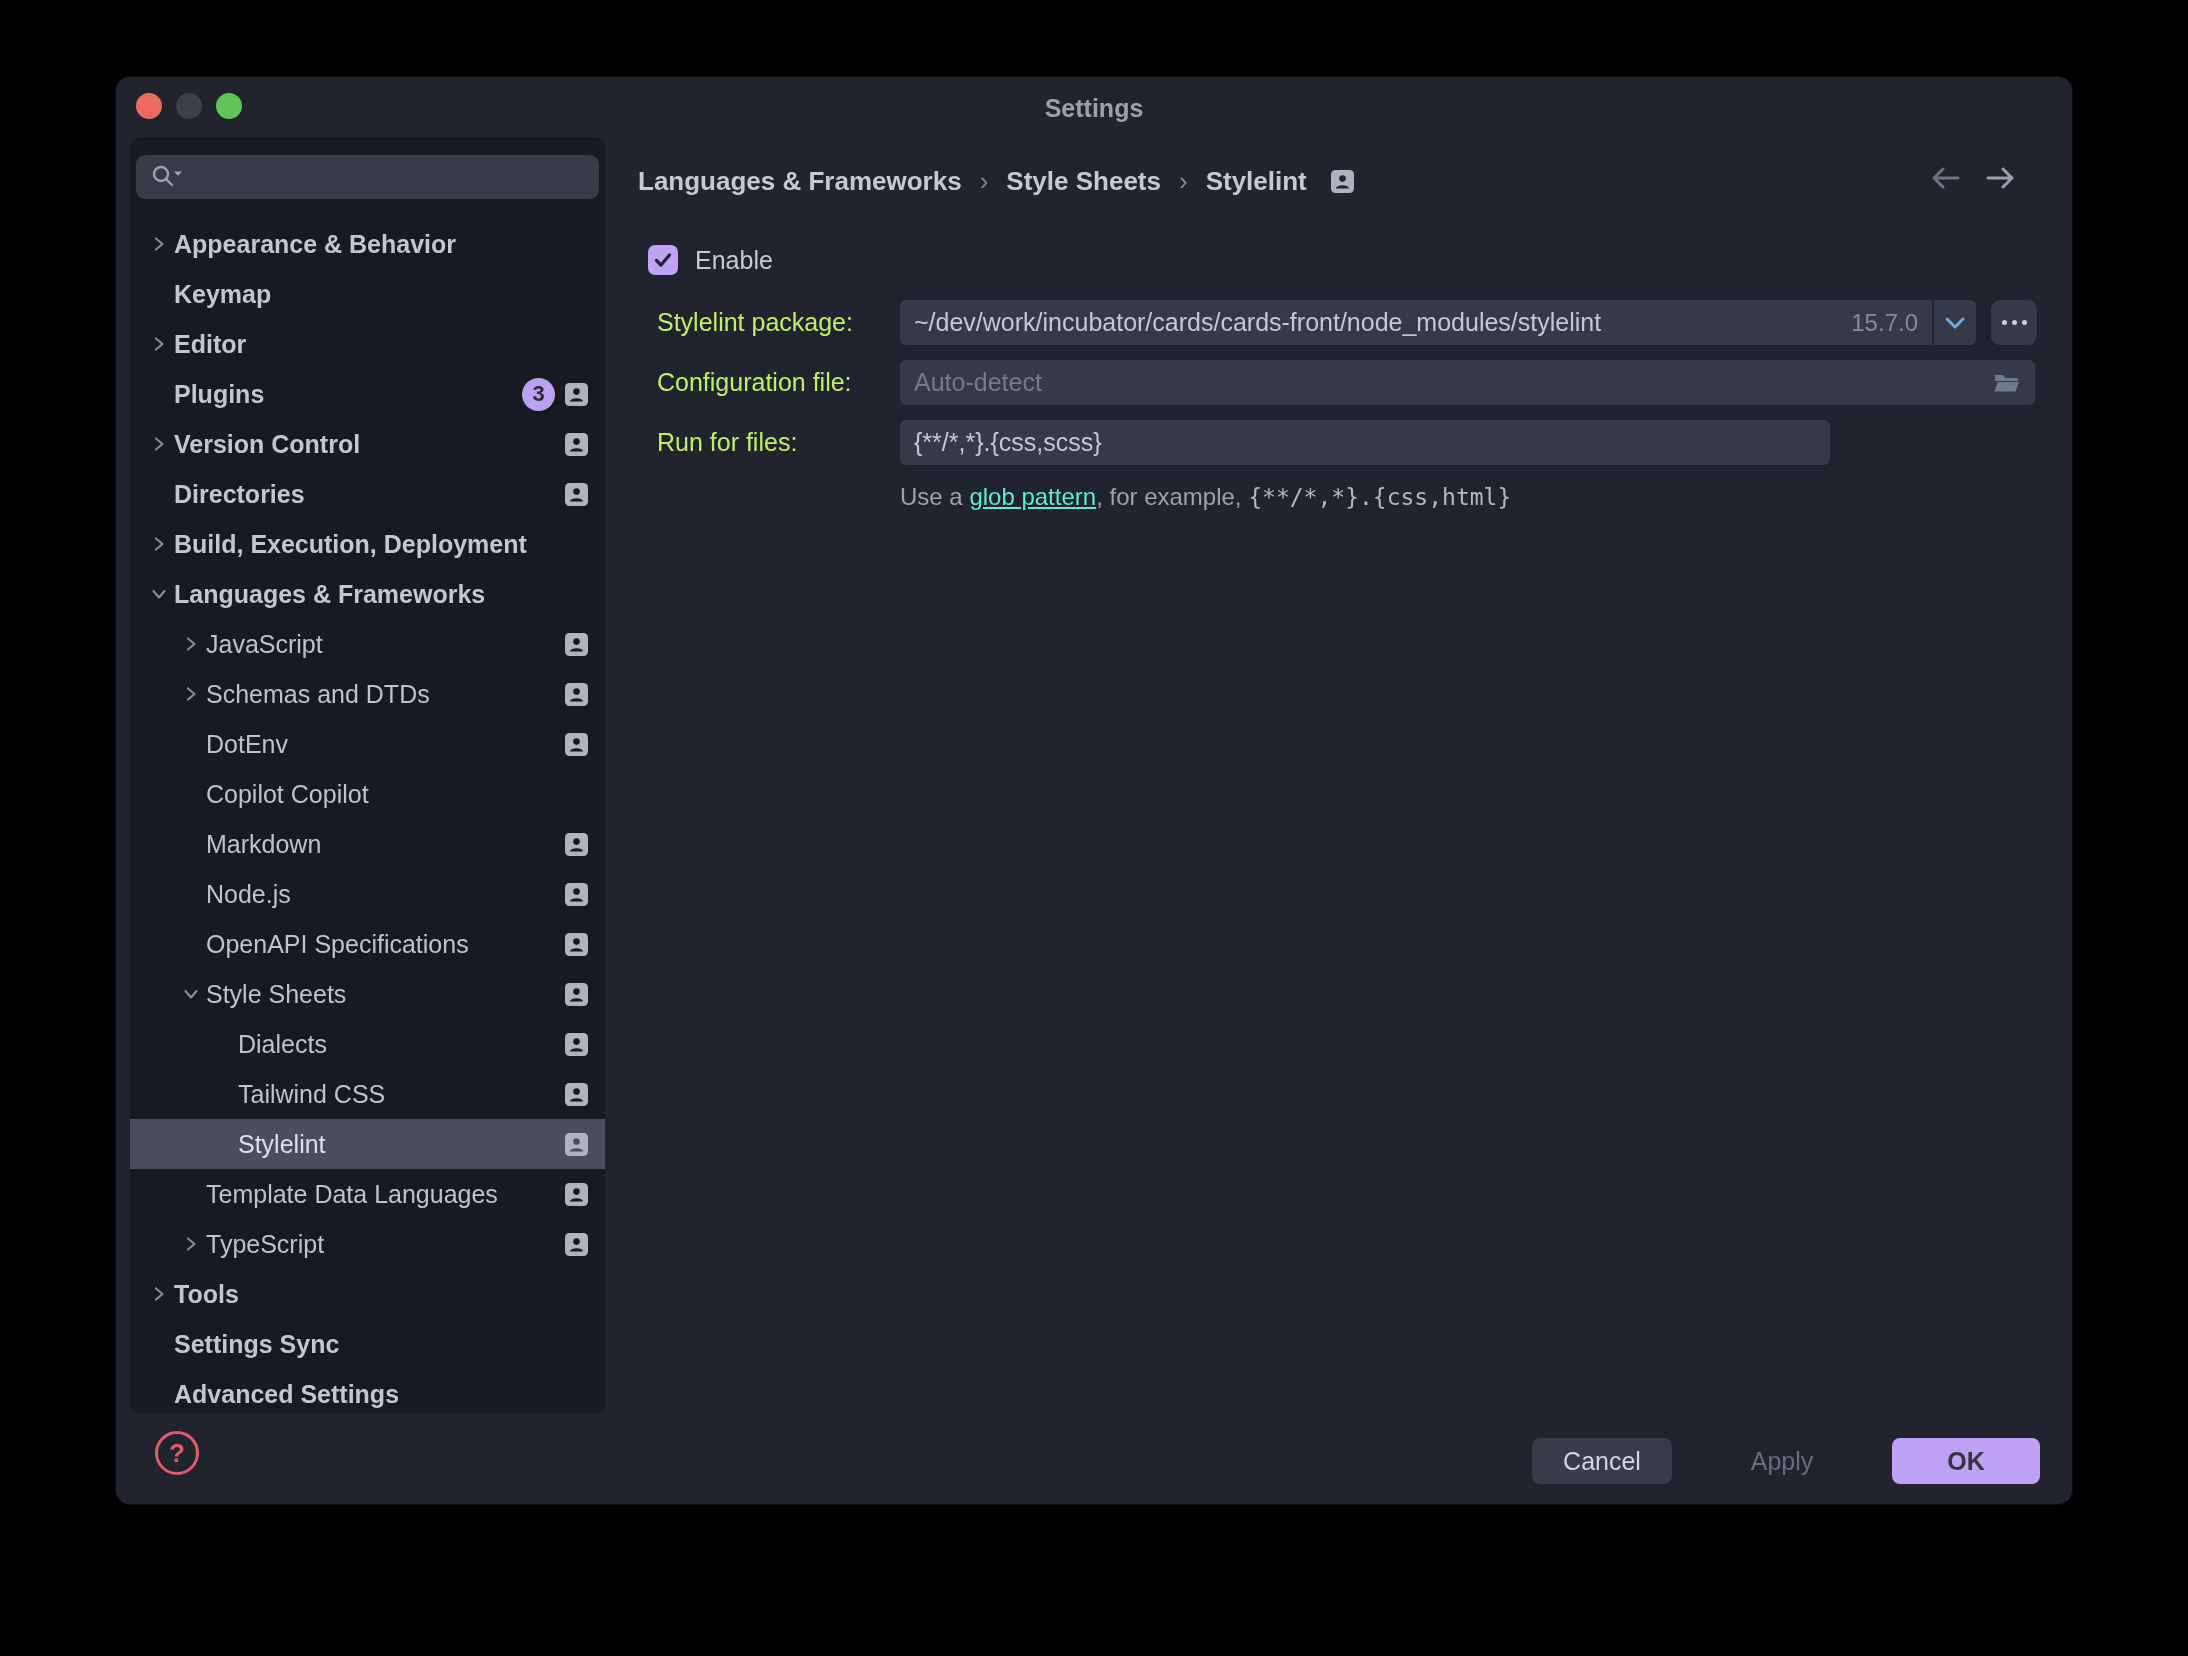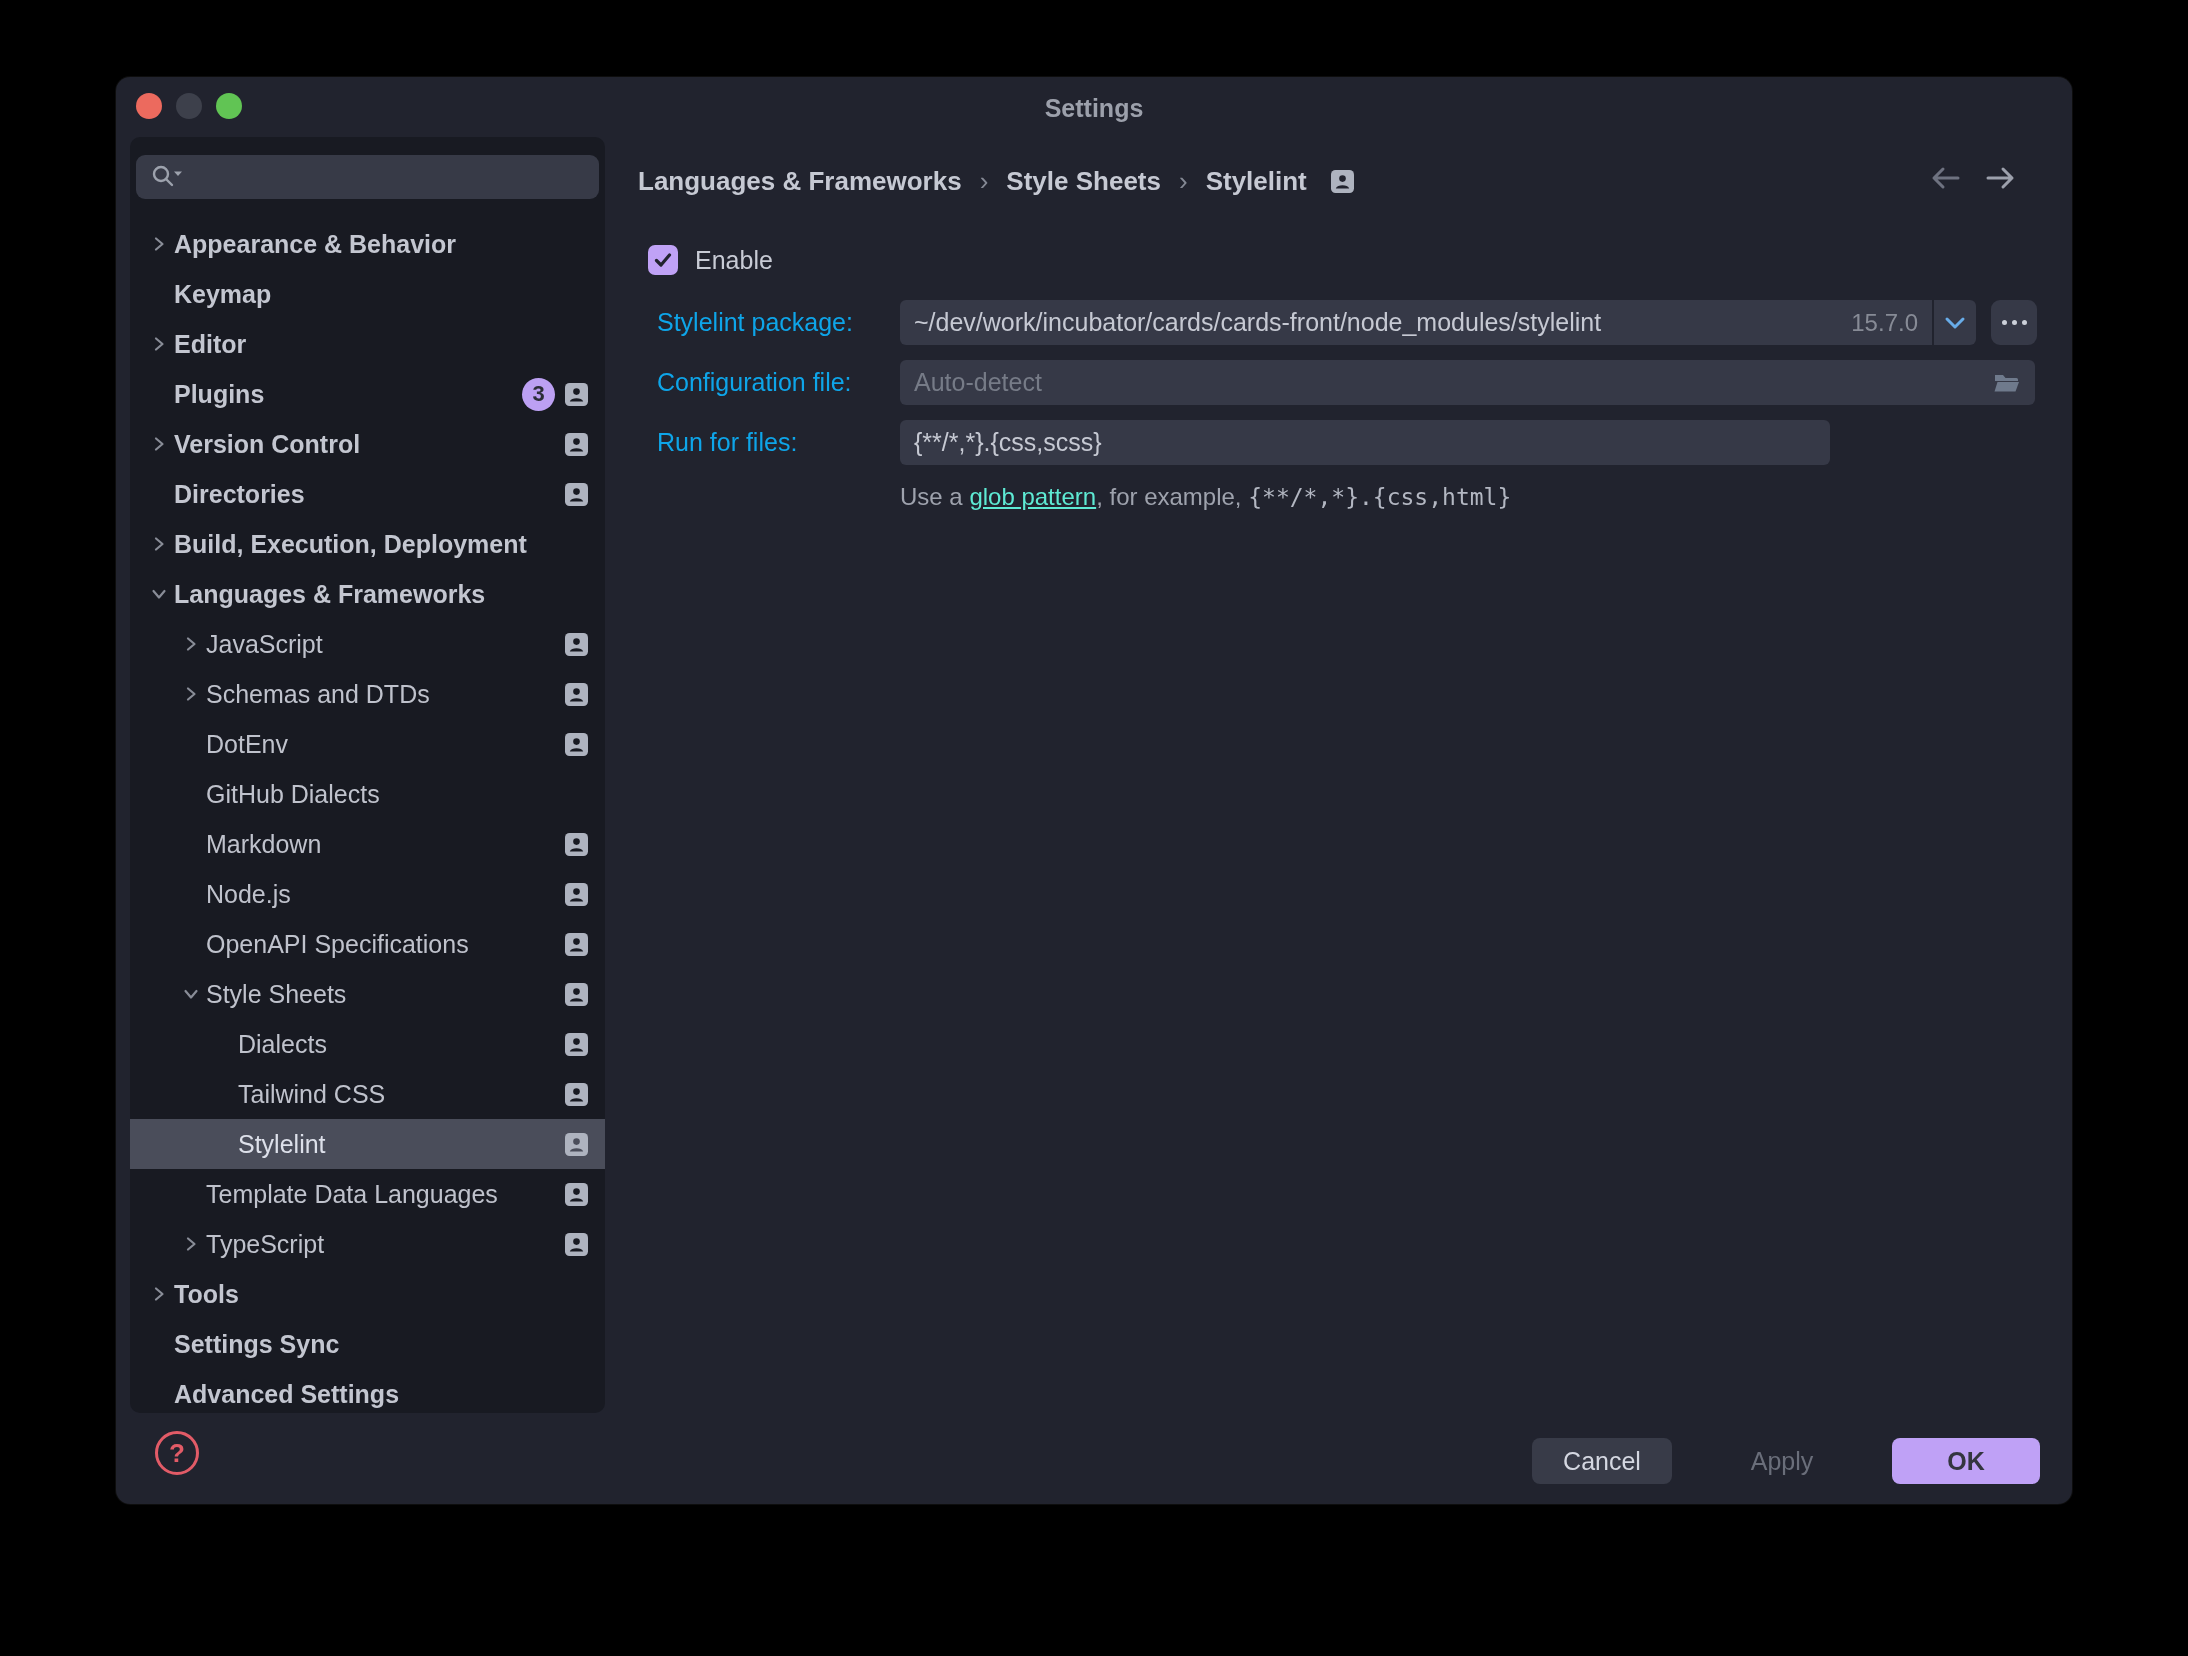--- a/index.html
+++ b/index.html
@@ -31,21 +31,21 @@
          display:flex;align-items:center;justify-content:center;}
   
   .content{position:absolute;left:489px;top:60px;width:1467px;height:1276px;}
   .breadcrumb{position:absolute;left:33px;top:24px;height:40px;display:flex;align-items:center;gap:18px;}
   .crumb{font-size:26px;font-weight:700;color:#c6c9d3;white-space:nowrap;}
   .crumb-sep{font-size:26px;color:#848894;}
   .nav-arrows{position:absolute;top:28px;right:56px;display:flex;gap:26px;align-items:center;}
   .enable-row{position:absolute;left:43px;top:108px;display:flex;align-items:center;gap:17px;}
   .checkbox{width:30px;height:30px;border-radius:7px;background:#c0a2f6;display:flex;align-items:center;justify-content:center;}
   .enable-label{font-size:25px;color:#c8cbd5;}
-  .field-label{position:absolute;left:52px;height:45px;display:flex;align-items:center;font-size:25px;color:#0ea5e9;}
+  .field-label{position:absolute;left:52px;height:45px;display:flex;align-items:center;font-size:25px;color:#bef264;}
   .field{position:absolute;background:#363947;height:45px;display:flex;align-items:center;padding:0 14px;box-sizing:border-box;}
   .pkg-field{left:295px;top:163px;width:1032px;border-radius:6px 0 0 6px;gap:44px;}
   .pkg-value{font-size:25px;color:#c6c9d3;white-space:nowrap;overflow:hidden;flex:1;}
   .pkg-version{font-size:24px;color:#878b96;margin-left:14px;}
   .combo-chevron{position:absolute;left:1329px;top:163px;width:42px;height:45px;background:#363947;border-radius:0 6px 6px 0;
                  display:flex;align-items:center;justify-content:center;}
   .dots-btn{position:absolute;left:1386px;top:163px;width:46px;height:45px;background:#363947;border-radius:9px;
             display:flex;align-items:center;justify-content:center;gap:5px;}
   .dot{width:5px;height:5px;border-radius:50%;background:#ccd0d9;}
   .cfg-field{left:295px;top:223px;width:1135px;border-radius:6px;}
@@ -219,21 +219,21 @@
                 <svg width="23" height="23" viewBox="0 0 23 23">
                   <rect width="23" height="23" rx="4.5" fill="#aeb3bf"></rect>
                   <circle cx="11.5" cy="8.6" r="3.3" fill="#181a22"></circle>
                   <path d="M4.8 18.6 C6 14.2 17 14.2 18.2 18.6 Z" fill="#181a22"></path>
                 </svg>
               </span>
             </span>
           </div>
           <div class="tree-row lvl2">
             <span class="chev"></span>
-            <span class="tlabel">GitHub Dialects</span>
+            <span class="tlabel">Copilot Copilot</span>
             <span class="row-right"></span>
           </div>
           <div class="tree-row lvl2">
             <span class="chev"></span>
             <span class="tlabel">Markdown</span>
             <span class="row-right">
               <span style="display: flex;">
                 <svg width="23" height="23" viewBox="0 0 23 23">
                   <rect width="23" height="23" rx="4.5" fill="#aeb3bf"></rect>
                   <circle cx="11.5" cy="8.6" r="3.3" fill="#181a22"></circle>

